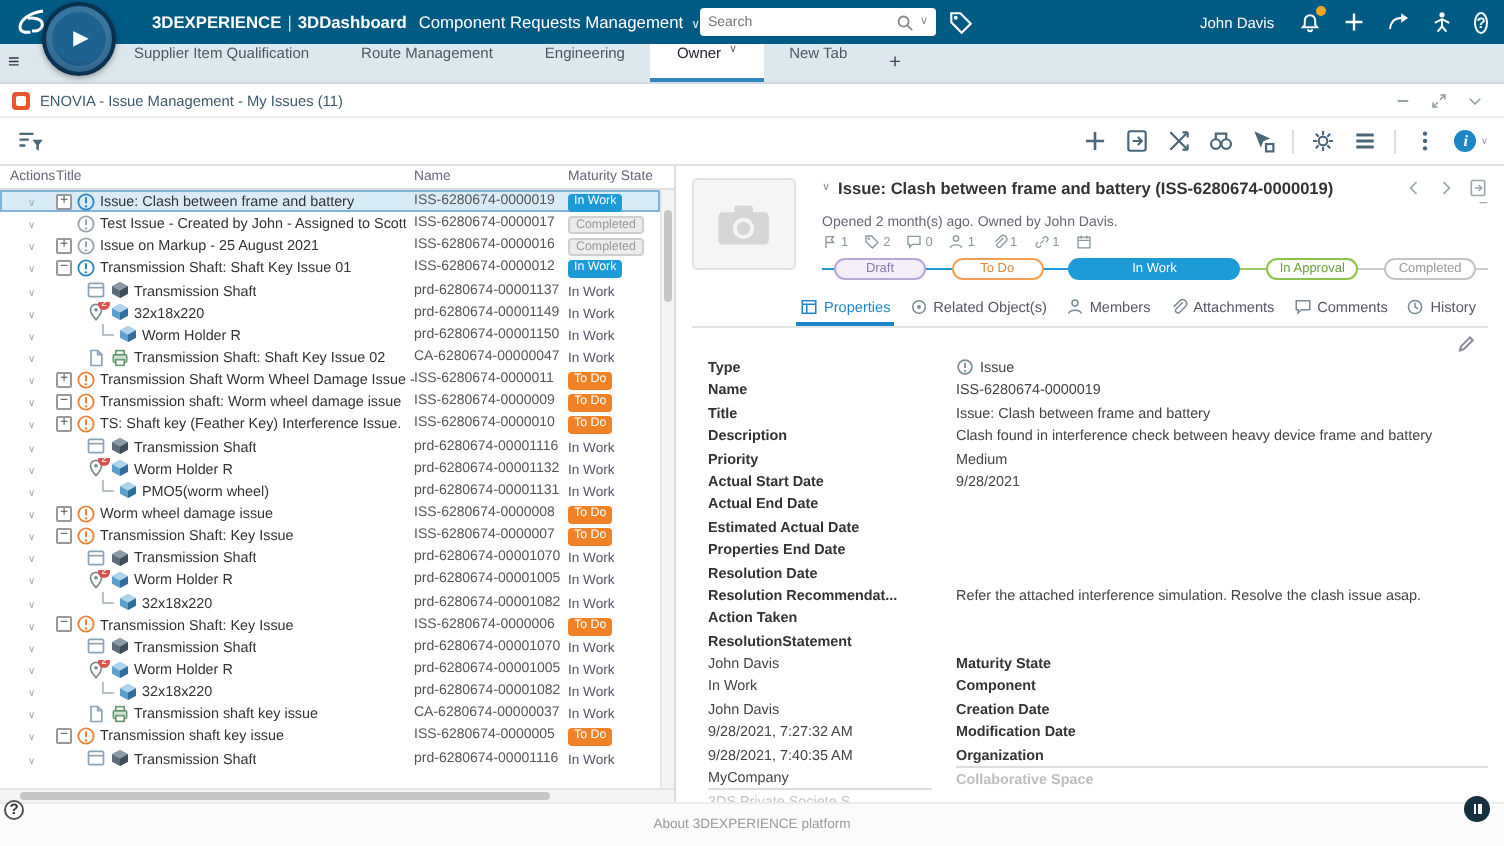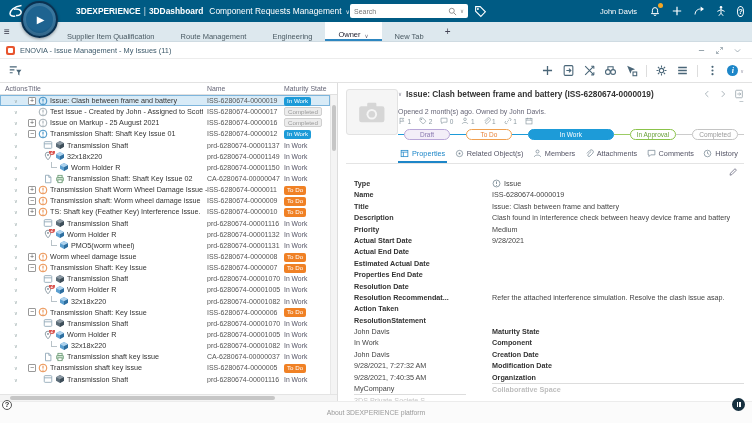--- a/index.html
+++ b/index.html
@@ -25,21 +25,21 @@
   .tagbtn{margin-left:6px;width:14px;height:13px;color:#fff}
   .user{margin:0 12px 0 112px;font-size:7.5px;white-space:nowrap}
   .tb-icons{display:flex;align-items:center;gap:10px}
   .tico{width:12px;height:12px;color:#fff;position:relative;display:inline-flex}
   .tico .dot{position:absolute;top:-2px;right:-2px;width:5px;height:5px;border-radius:50%;background:#f5a623}
   .helpbtn{width:11px;height:11px;border:1px solid #fff;border-radius:50%;font-size:7.5px;line-height:9px;text-align:center;font-weight:bold}
 
   
   .tabrow{height:20px;background:#dde8ee;display:flex;align-items:stretch;font-size:7.5px;color:#4a5a63;border-bottom:1px solid #cfdbe2}
   .burger{align-self:center;margin:0 4px;font-size:10px;color:#334;width:46px}
-  .tab{display:flex;align-items:flex-end;padding:0 13px;gap:4px;white-space:nowrap}
+  .tab{display:flex;align-items:flex-start;padding:0 13px;gap:4px;white-space:nowrap}
   .tab .chev{font-size:5.5px;color:#667}
   .tab.active{background:#fff;border-bottom:2px solid #2d86c0;color:#223}
   .addtab{display:flex;align-items:center;padding:0 8px;font-size:10px;color:#445}
 
   
   .crumbrow{height:17px;background:#fff;display:flex;align-items:center;padding:0 6px;gap:5px;font-size:7.4px;color:#3d5a6b;border-bottom:1px solid #ececec}
   .enovia{width:9px;height:9px;border-radius:2px;background:#e8552e;position:relative;flex:none}
   .enovia::after{content:"";position:absolute;left:2px;top:2px;width:5px;height:5px;border-radius:1px;background:#fff}
   .win-icons{margin-left:auto;display:flex;align-items:center;gap:9px;color:#8b9aa3;padding-right:4px}
   .win-icons .icn{width:9px;height:9px}
@@ -85,21 +85,21 @@
   .badge-todo{background:#f08125;color:#fff}
   .badge-completed{background:#ececec;color:#999;border:1px solid #cfcfcf;line-height:7.5px}
   .state-text{color:#556;font-size:6.8px}
   .vscroll{position:absolute;right:0;top:0;bottom:0;width:7px;background:#f4f4f4;border-left:1px solid #e8e8e8}
   .vthumb{position:absolute;top:10px;left:1px;width:4px;height:46px;background:#c6c6c6;border-radius:2px}
   .hscroll{height:7px;background:#f4f4f4;position:relative;border-top:1px solid #e4e4e4;flex:none}
   .hthumb{position:absolute;left:10px;top:1px;height:4px;width:265px;background:#c6c6c6;border-radius:2px}
 
   
   .detail{flex:1;display:flex;flex-direction:column;overflow:hidden;padding:6px 8px 0 8px}
-  .dheader{display:flex;gap:0;flex:none}
+  .dheader{display:flex;gap:13px;flex:none}
   .camera-ph{width:52px;height:46px;background:#f5f5f5;border:1px solid #e2e2e2;border-radius:3px;display:flex;align-items:center;justify-content:center;flex:none}
   .camera-ph .icn{width:28px;height:23px}
   .dh-main{flex:1;min-width:0}
   .dtitle-row{display:flex;align-items:flex-start}
   .dtitle{font-size:8.3px;font-weight:bold;color:#333;display:flex;gap:4px;align-items:center;white-space:nowrap;overflow:hidden}
   .dtitle .chev{font-size:5.5px;color:#889;font-weight:normal}
   .dh-icons{margin-left:auto;color:#9aa6ad;display:flex;gap:6px;font-size:8.5px;align-items:center;padding-left:6px}
   .dh-icons .icn{width:10px;height:10px}
   .dh-min{display:flex;justify-content:flex-end;color:#9aa6ad;font-size:8px;height:8px;line-height:6px}
   .dsub{font-size:7px;color:#667;margin-top:1px}
@@ -118,21 +118,21 @@
   .cblue{background:#1d9bd8}.cgreen{background:#9ccc65}.cgray{background:#ccc}
 
   .dtabs{display:flex;margin-top:7px;border-bottom:1px solid #e4e4e4;padding:0 4px 0 52px;justify-content:space-between;flex:none}
   .dtab{display:flex;gap:3px;align-items:center;font-size:7.3px;color:#556;padding:2px 2px 3px;border-bottom:2px solid transparent;white-space:nowrap}
   .dtab .icn{width:9px;height:9px;color:#7a8a95}
   .dtab.active{color:#1d86c8;border-bottom-color:#1d86c8}
   .dtab.active .icn{color:#1d86c8}
 
   .pencil-row{display:flex;justify-content:flex-end;padding:3px 6px 1px;color:#889;flex:none}
   .pencil-row .icn{width:10px;height:10px}
-  .props{display:grid;grid-template-columns:112px 1fr;column-gap:26px;padding-left:8px;overflow:hidden}
+  .props{display:grid;grid-template-columns:112px 1fr;column-gap:12px;padding-left:8px;overflow:hidden}
   .plabel{font-weight:bold;color:#333;height:11.4px;line-height:11.4px;white-space:nowrap;font-size:7.2px}
   .pvalue{color:#444;height:11.4px;line-height:11.4px;white-space:nowrap;overflow:hidden;display:flex;align-items:center;gap:3px;font-size:7.2px}
   .pvalue .icn{width:9px;height:9px;color:#7a8a95}
   .prow-faded{opacity:.32;border-top:1px solid #999}
 
   
   .footer{height:22px;background:#fbfbfb;border-top:1px solid #ececec;display:flex;align-items:center;justify-content:center;font-size:6.8px;color:#9a9a9a}
   .help-fab{position:absolute;left:2px;bottom:13px;width:10px;height:10px;border-radius:50%;border:1px solid #555;color:#333;font-size:7.5px;line-height:8px;text-align:center;background:#fff;font-weight:bold}
   .assist-fab{position:absolute;right:7px;bottom:12px;width:13px;height:13px;border-radius:50%;background:#16303f;display:flex;align-items:center;justify-content:center;gap:1px}
   .assist-fab i{display:block;width:1.5px;height:5px;background:#fff}

